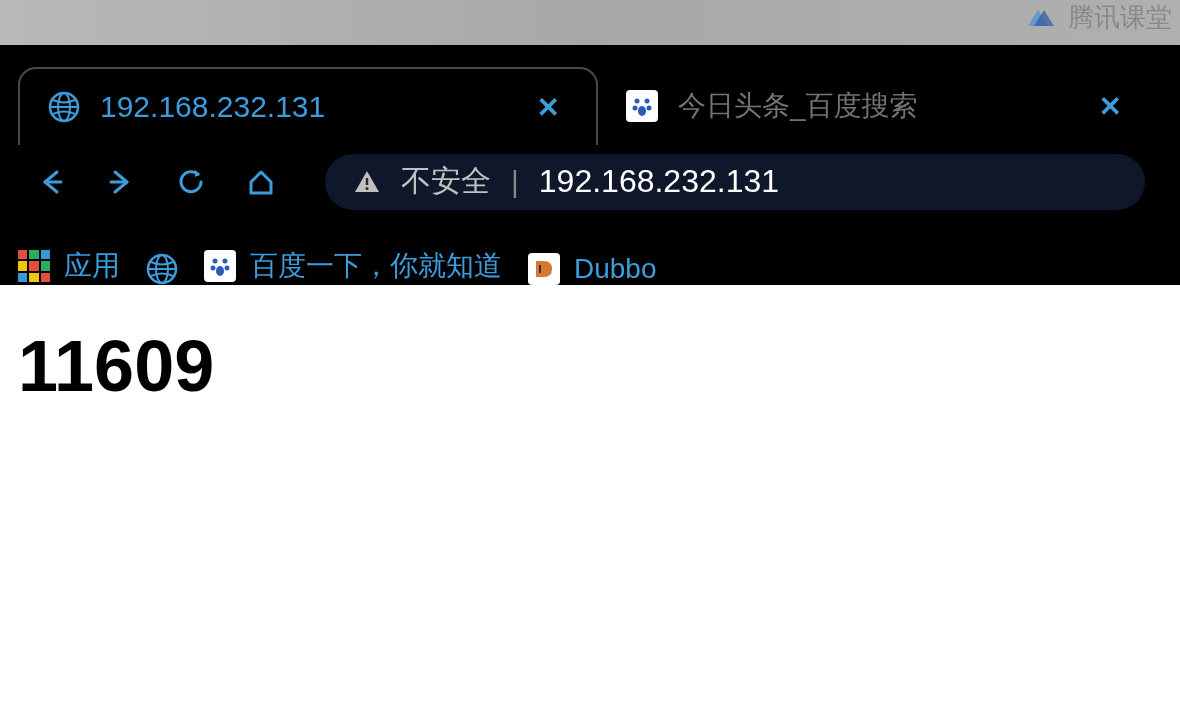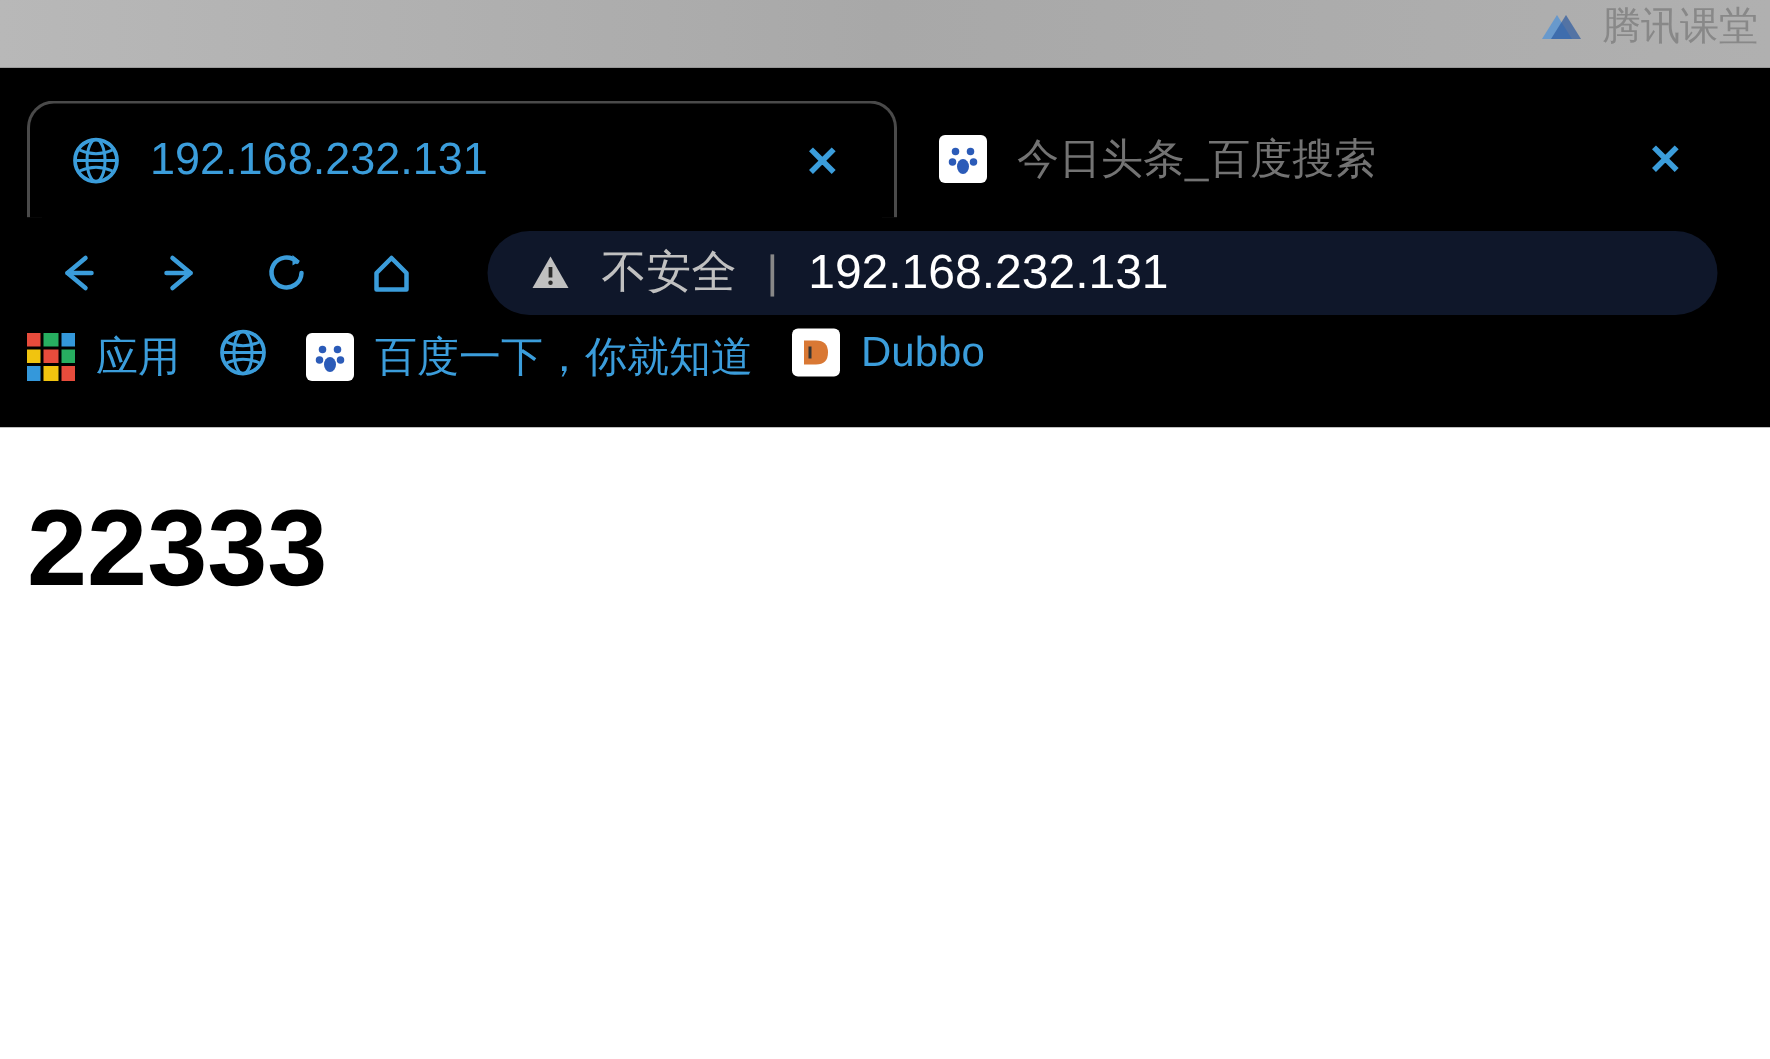--- a/index.html
+++ b/index.html
@@ -132,21 +132,21 @@
       color: #888;
       font-size: 30px;
     }
     .address-url {
       color: #ffffff;
       font-size: 32px;
     }
     .bookmark-bar {
       height: 72px;
       display: flex;
-      align-items: flex-start;
+      align-items: flex-end;
       padding: 0 18px;
       gap: 26px;
     }
     .bookmark-item {
       display: flex;
       align-items: center;
       gap: 14px;
       cursor: pointer;
     }
     .apps-icon {
@@ -336,14 +336,14 @@
           <path d="M 4 4 L 12 4 Q 20 4 20 12 Q 20 20 12 20 L 4 20 Z" fill="#d97834"></path>
           <path d="M 8 8 L 8 16" stroke="#333" stroke-width="2"></path>
         </svg>
       </div>
       <span class="bookmark-label">Dubbo</span>
     </div>
   </div>
 </div>
 
 <div class="page-content">
-  <h1 class="page-heading">22333</h1>
+  <h1 class="page-heading">11609</h1>
 </div>
 
 </body></html>

